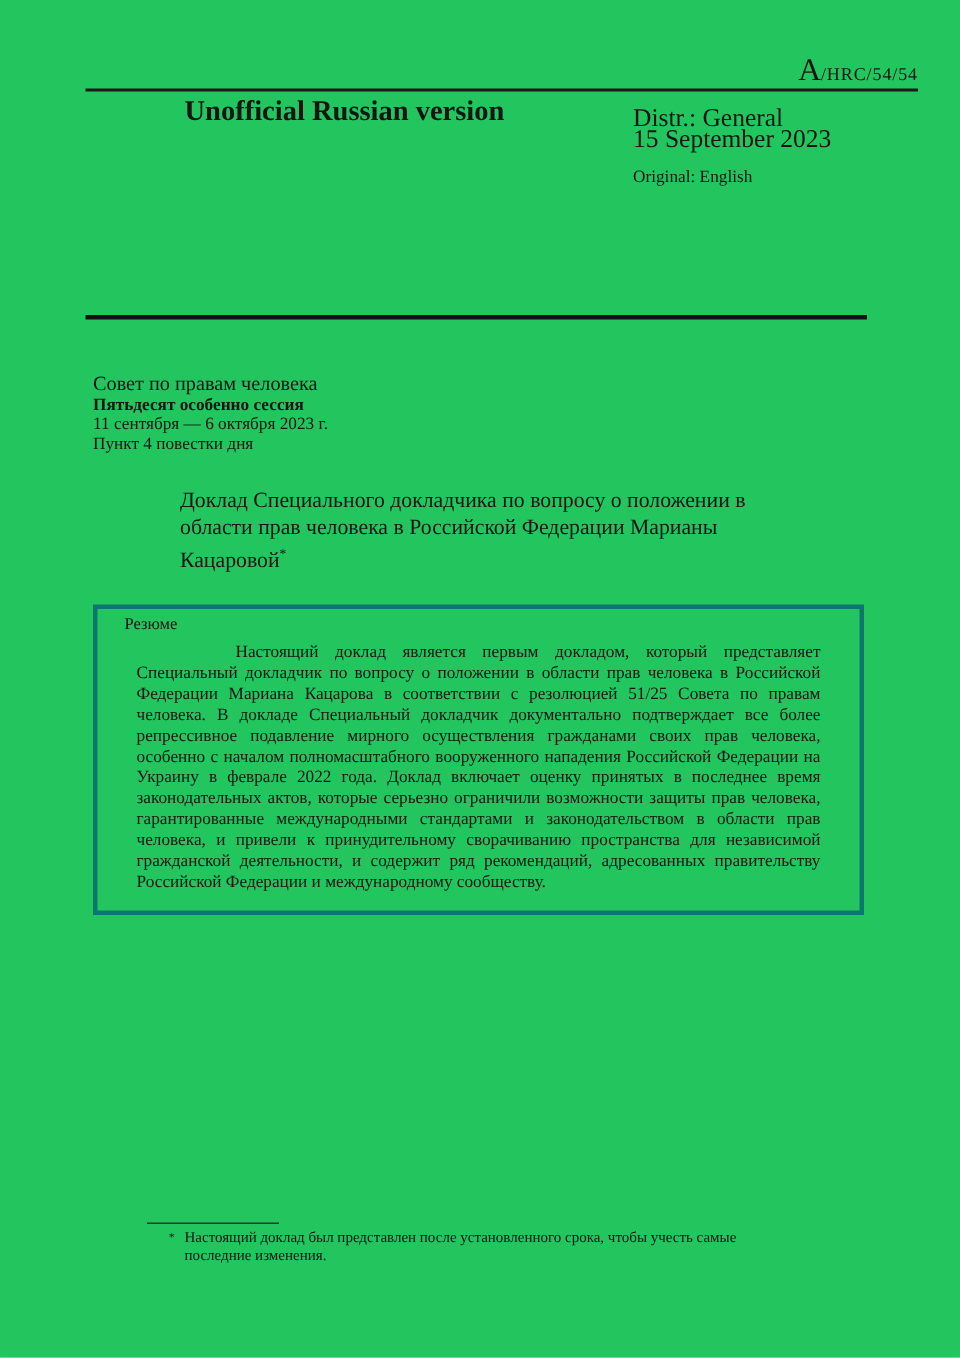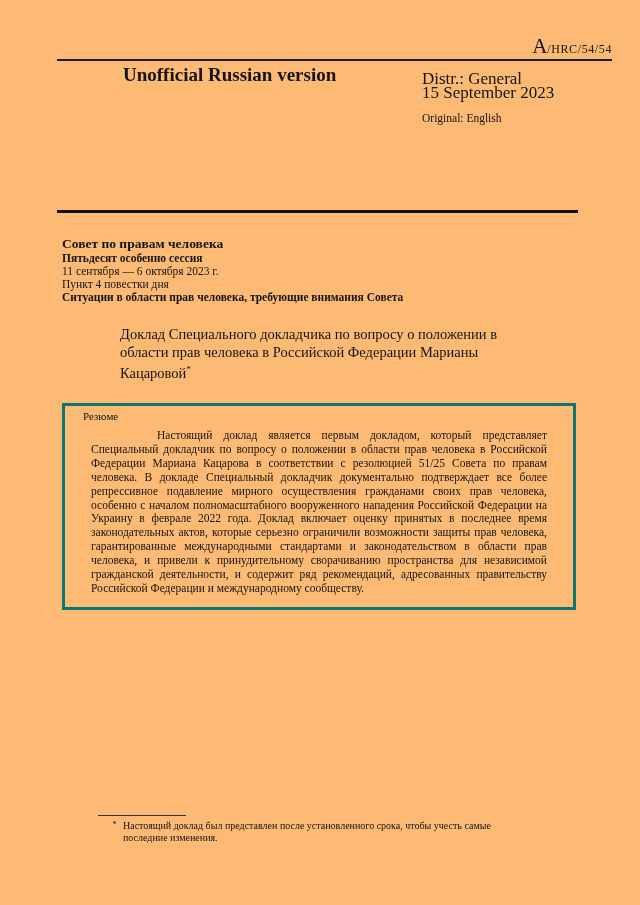--- a/index.html
+++ b/index.html
@@ -1,19 +1,19 @@
 <!DOCTYPE html>
 <html><head>
 <meta charset="utf-8">
 <style>
   html,body{margin:0;padding:0;background:#e8e8e8;}
   .page{
     position:relative;
     width:640px;height:905px;
-    background:#fdba74;
+    background:#22c55e;
     font-family:"Liberation Serif","DejaVu Serif",serif;
     color:#141414;
     overflow:hidden;
     box-shadow:0 0 4px rgba(0,0,0,.25);
   }
   
   .doc-symbol{
     position:absolute;top:34px;right:28px;
     font-size:12px;letter-spacing:.6px;white-space:nowrap;
   }
@@ -33,21 +33,21 @@
     position:absolute;top:112px;left:422px;
     font-size:11.5px;
   }
   .rule-thick{
     position:absolute;top:210px;left:57px;width:521px;height:3px;background:#111;
   }
   .session-block{
     position:absolute;top:236px;left:62px;width:480px;
     font-size:11.5px;line-height:13px;
   }
-  .session-block .council{font-size:13.5px;font-weight:bold;line-height:16px;}
+  .session-block .council{font-size:13.5px;font-weight:normal;line-height:16px;margin-top:12px;}
   .session-block .bold{font-weight:bold;}
   .report-title{
     position:absolute;top:326px;left:120px;width:378px;
     font-size:14.5px;font-weight:normal;line-height:17.5px;
   }
   .report-title sup{font-size:9px;}
   .summary-box{
     position:absolute;top:403px;left:62px;width:514px;height:207px;
     border:3px solid #0f766e;
     box-sizing:border-box;
@@ -93,21 +93,20 @@
 
   <div class="original-line">Original: English</div>
 
   <div class="rule-thick"></div>
 
   <div class="session-block">
     <div class="council">Совет по правам человека</div>
     <div class="bold">Пятьдесят особенно сессия</div>
     <div>11 сентября — 6 октября 2023 г.</div>
     <div>Пункт 4 повестки дня</div>
-    <div class="bold">Ситуации в области прав человека, требующие внимания Совета</div>
   </div>
 
   <div class="report-title"><span>Доклад Специального докладчика по вопросу о положении в области прав человека в Российской Федерации Марианы Кацаровой</span><sup>*</sup></div>
 
   <div class="summary-box">
     <div class="summary-label">Резюме</div>
     <div class="summary-paragraph">Настоящий доклад является первым докладом, который представляет Специальный докладчик по вопросу о положении в области прав человека в Российской Федерации Мариана Кацарова в соответствии с резолюцией 51/25 Совета по правам человека. В докладе Специальный докладчик документально подтверждает все более репрессивное подавление мирного осуществления гражданами своих прав человека, особенно с началом полномасштабного вооруженного нападения Российской Федерации на Украину в феврале 2022 года. Доклад включает оценку принятых в последнее время законодательных актов, которые серьезно ограничили возможности защиты прав человека, гарантированные международными стандартами и законодательством в области прав человека, и привели к принудительному сворачиванию пространства для независимой гражданской деятельности, и содержит ряд рекомендаций, адресованных правительству Российской Федерации и международному сообществу.</div>
   </div>
 
   <div class="footnote-rule"></div>

